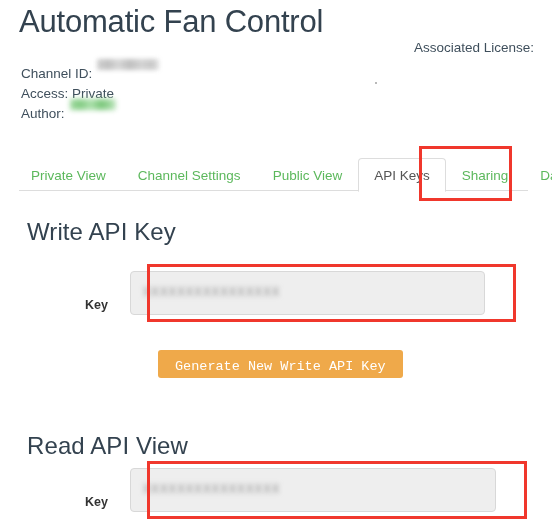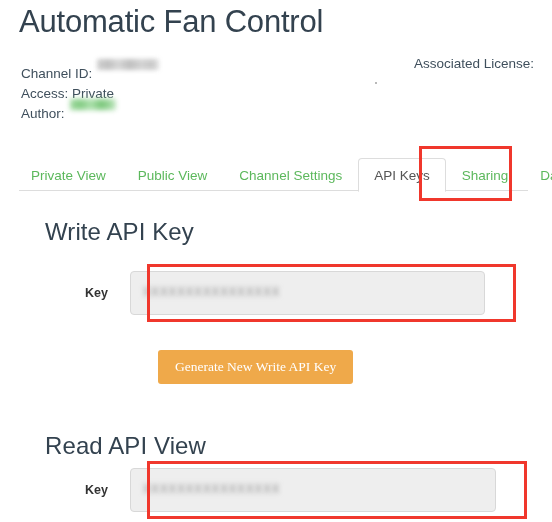--- a/index.html
+++ b/index.html
@@ -71,21 +71,21 @@
     background: linear-gradient(90deg,#9ed99e 0%,#7cc97c 22%,#a8dfa8 45%,#74c474 68%,#9bd79b 88%,#c4e8c4 100%);
     filter: blur(2.4px);
     border-radius: 1px;
     opacity: .95;
   }
 
   
   .license {
     position: absolute;
     right: 12px;
-    top: 54px;
+    top: 38px;
     display: flex;
     align-items: center;
     font-size: 13.5px;
     line-height: 20px;
     color: #3f4f5c;
     white-space: nowrap;
     justify-content: flex-end;
   }
   .license-label { margin-right: 6px; }
   .license-select {
@@ -177,37 +177,37 @@
     pointer-events: none;
     z-index: 6;
   }
   #annot-tab   { left: 419px; top: 146px; width: 93px;  height: 55px; }
   #annot-write { left: 147px; top: 264px; width: 369px; height: 58px; }
   #annot-read  { left: 147px; top: 461px; width: 380px; height: 58px; }
 
   
   .section-title {
     position: absolute;
-    left: 45px;
+    left: 27px;
     font-size: 24px;
     font-weight: 300;
     color: #33424f;
     letter-spacing: 0.1px;
     line-height: 32px;
     white-space: nowrap;
   }
   #write-title { top: 216px; }
   #read-title  { top: 430px; }
 
   .form-row {
     position: absolute;
     left: 0;
     width: 528px;
     display: flex;
-    align-items: center;
+    align-items: flex-end;
   }
   #write-row { top: 271px; }
   #read-row  { top: 468px; }
 
   .key-label {
     width: 130px;
     text-align: right;
     padding-right: 22px;
     box-sizing: border-box;
     font-size: 12.5px;
@@ -237,30 +237,30 @@
     filter: blur(2.6px);
     white-space: nowrap;
     user-select: none;
   }
 
   
   .btn-generate {
     position: absolute;
     left: 158px;
     top: 350px;
-    height: 34px;
+    height: 28px;
     padding: 0 17px;
     background: #efa94a;
     color: #ffffff;
     font-size: 13.5px;
     line-height: 34px;
     border: none;
     border-radius: 3px;
     cursor: pointer;
-    font-family: Liberation Serif, serif;
+    font-family: Liberation Mono, monospace;
     white-space: nowrap;
   }
 </style>
 </head>
 <body>
 
 <div class="page">
 
   <div class="page-title">Automatic Fan Control</div>
 
@@ -280,22 +280,22 @@
 
   <div class="license">
     <span class="license-label">Associated License:</span>
   </div>
   <div class="stray-dot"></div>
 
   <div class="tabbar">
     <div class="tab-underline"></div>
     <div class="tabs">
       <div class="tab first">Private View</div>
+      <div class="tab">Channel Settings</div>
       <div class="tab">Public View</div>
-      <div class="tab">Channel Settings</div>
       <div class="tab active">API Keys</div>
       <div class="tab">Sharing</div>
       <div class="tab">Data</div>
     </div>
   </div>
 
   <div class="section-title" id="write-title">Write API Key</div>
   <div class="form-row" id="write-row">
     <div class="key-label">Key</div>
     <div class="key-input">

